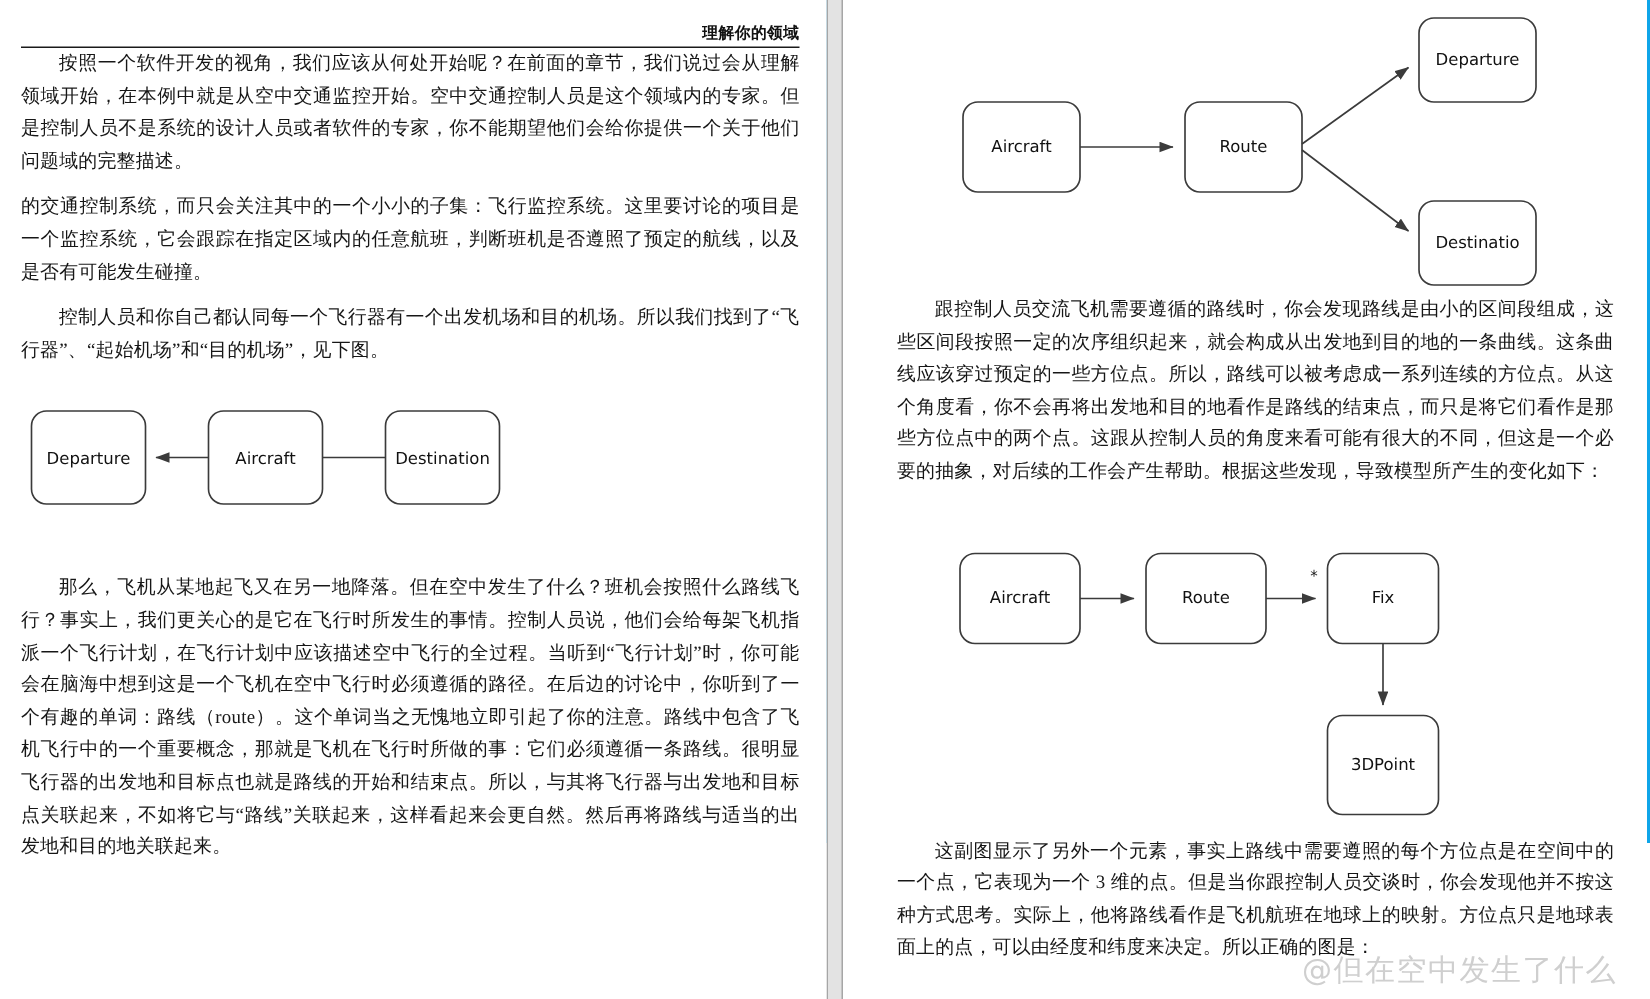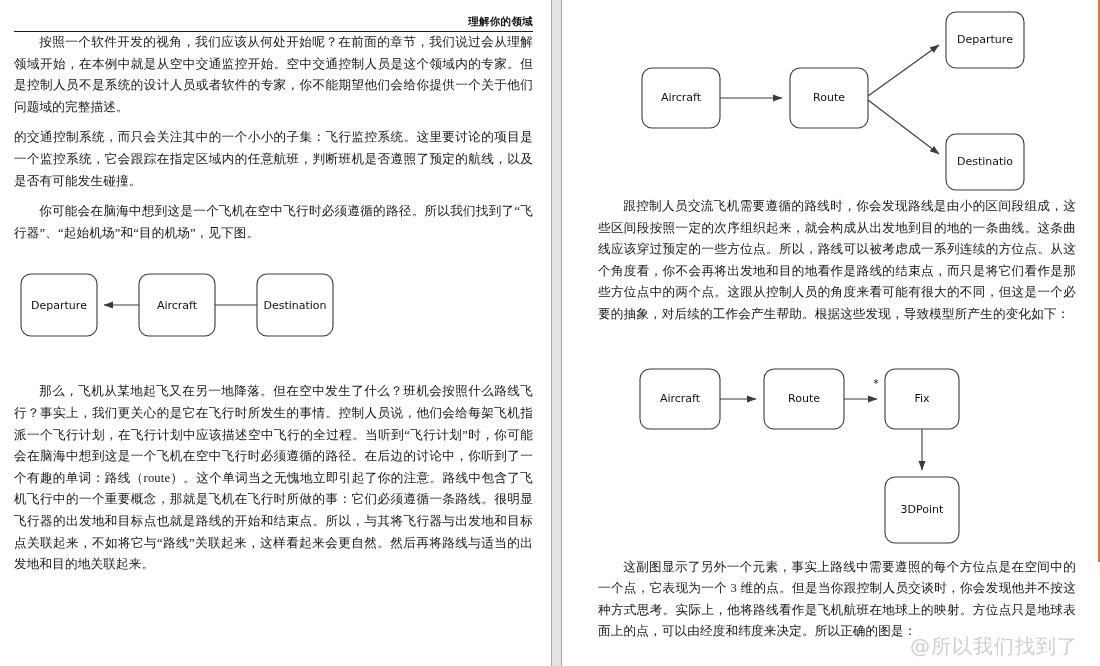--- a/index.html
+++ b/index.html
@@ -12,21 +12,21 @@
     height: 666px;
     overflow: hidden;
     font-family: "Liberation Serif", "DejaVu Serif", serif;
   }
 
   .spread {
     position: relative;
     width: 1100px;
     height: 562px;
     display: flex;
-    background: #f97316;
+    background: #0ea5e9;
   }
 
   
   .page {
     position: relative;
     background: #ffffff;
     height: 666px;
     box-sizing: border-box;
     overflow: hidden;
   }
@@ -147,21 +147,21 @@
     <div class="runhead">
       <div class="runhead-title runhead-right">理解你的领域</div>
       <div class="runhead-rule"></div>
     </div>
 
     <p class="para indent">按照一个软件开发的视角，我们应该从何处开始呢？在前面的章节，我们说过会从理解领域开始，在本例中就是从空中交通监控开始。空中交通控制人员是这个领域内的专家。但是控制人员不是系统的设计人员或者软件的专家，你不能期望他们会给你提供一个关于他们问题域的完整描述。</p>
 
     <p class="para">的交通控制系统，而只会关注其中的一个小小的子集：飞行监控系统。这里要讨论的项目是一个监控系统，它会跟踪在指定区域内的任意航班，判断班机是否遵照了预定的航线，以及是否有可能发生碰撞。</p>
 
 
-    <p class="para indent">你可能会在脑海中想到这是一个飞机在空中飞行时必须遵循的路径。所以我们找到了“飞行器”、“起始机场”和“目的机场”，见下图。</p>
+    <p class="para indent">控制人员和你自己都认同每一个飞行器有一个出发机场和目的机场。所以我们找到了“飞行器”、“起始机场”和“目的机场”，见下图。</p>
 
     <div class="gap-sm"></div>
 
     <div class="figure fig-left-1">
       <svg width="519" height="118" viewBox="0 0 519 118">
         <defs>
           <marker id="arrowL" markerWidth="9" markerHeight="9" refX="8.2" refY="3.2" orient="auto" markerUnits="strokeWidth">
             <path d="M0,0 L0,6.4 L8.6,3.2 z" fill="#3b3b3b"></path>
           </marker>
         </defs>
@@ -246,17 +246,17 @@
 
         <line class="edge-line" x1="246" y1="42" x2="279" y2="42" marker-end="url(#arrowR2)"></line>
         <text class="mult-label" x="278" y="30">*</text>
 
         <line class="edge-line" x1="324" y1="72" x2="324" y2="113" marker-end="url(#arrowR2)"></line>
       </svg>
     </div>
 
     <p class="para indent">这副图显示了另外一个元素，事实上路线中需要遵照的每个方位点是在空间中的一个点，它表现为一个 3 维的点。但是当你跟控制人员交谈时，你会发现他并不按这种方式思考。实际上，他将路线看作是飞机航班在地球上的映射。方位点只是地球表面上的点，可以由经度和纬度来决定。所以正确的图是：</p>
 
-    <div class="watermark">@所以我们找到了</div>
+    <div class="watermark">@但在空中发生了什么</div>
 
   </div>
 
 </div>
 
 </body></html>

